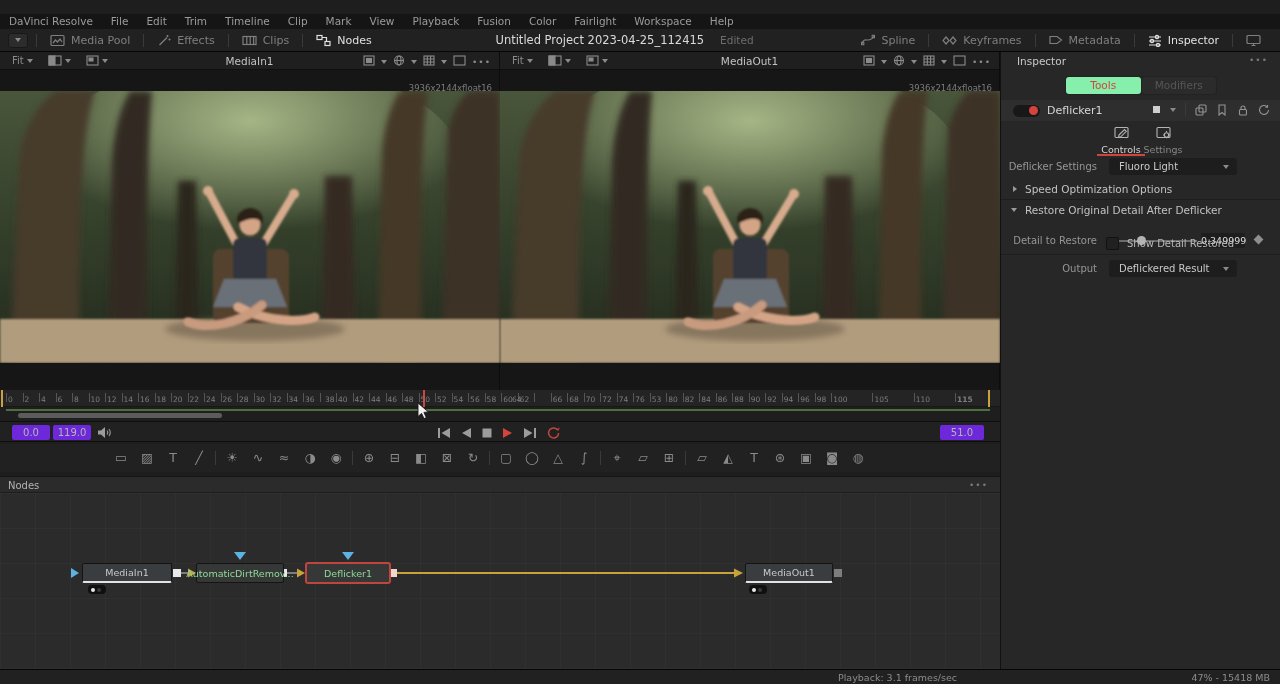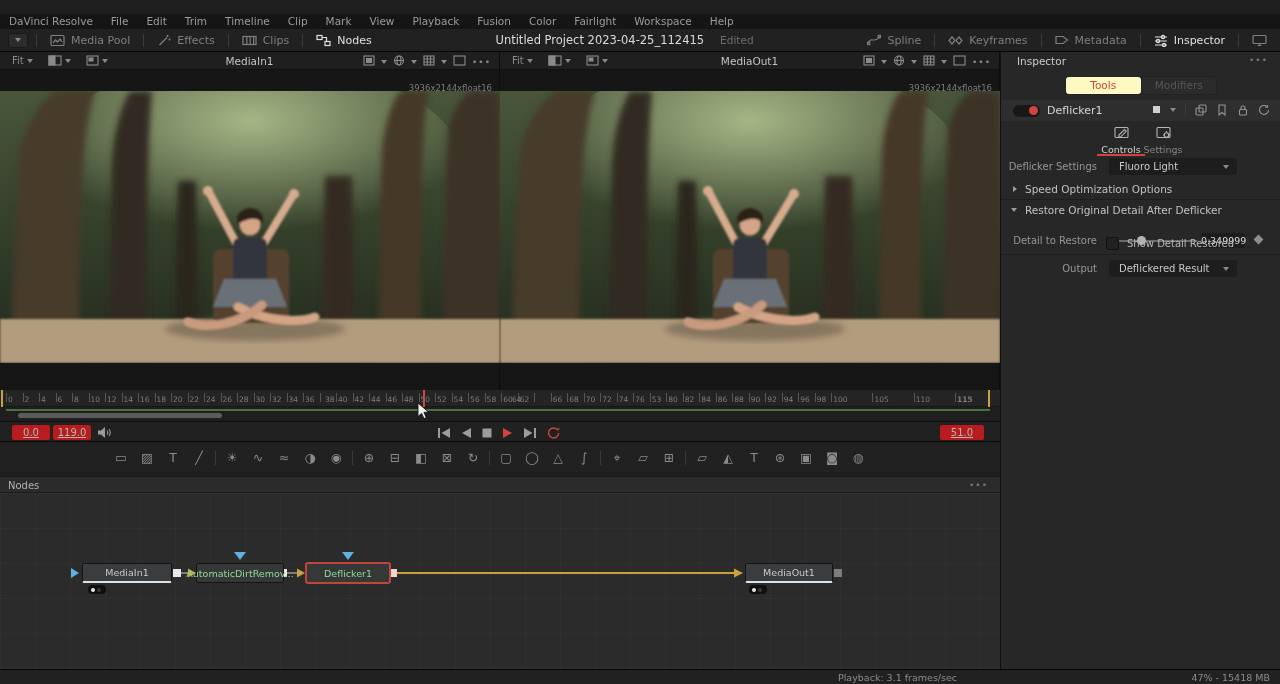--- a/index.html
+++ b/index.html
@@ -32,21 +32,21 @@
   .tb-btn.active svg { stroke:#e0e0e0; }
   .tb-sep { width:1px; height:13px; background:#3a3a3a; }
   .expand-btn { width:20px; height:15px; background:#2c2c2c; border:1px solid #181818;
     border-radius:3px; display:flex; align-items:center; justify-content:center; margin-right:8px; }
   .chev { width:0; height:0; border-left:3.5px solid transparent; border-right:3.5px solid transparent;
     border-top:4px solid #8a8a8a; display:inline-block; }
   .tb-center { position:absolute; left:50%; transform:translateX(-56%); top:0; height:22px;
     display:flex; align-items:center; gap:16px; white-space:nowrap; }
   .tb-center .proj { font-size:11.5px; color:#dadada; }
   .tb-center .edited { font-size:10.5px; color:#6d6d6d; }
-  .tb-right { position:absolute; right:0; top:0; height:22px; display:flex; align-items:center; }
+  .tb-right { position:absolute; right:6px; top:0; height:22px; display:flex; align-items:center; }
   
   .viewer { position:absolute; top:52px; width:500px; height:338px; background:#161616; }
   .viewer.left { left:0; border-right:1px solid #0c0c0c; }
   .viewer.right { left:500px; border-right:1px solid #0c0c0c; }
   .v-header { position:absolute; left:0; top:0; width:100%; height:18px; background:#1f1f1f;
     border-bottom:1px solid #101010; font-size:10px; color:#8a8a8a; }
   .v-fit { position:absolute; left:12px; top:3px; display:flex; gap:3px; align-items:center; }
   .v-dd { position:absolute; top:3px; display:flex; gap:3px; align-items:center; }
   .v-title { position:absolute; left:0; width:100%; text-align:center; top:3px;
     color:#c3c3c3; font-size:10.5px; }
@@ -61,22 +61,22 @@
     border-bottom:1px solid #171717; }
   .tick { position:absolute; top:3px; width:1px; height:9px; background:#565656; }
   .tick-label { position:absolute; top:4.5px; font-size:7.5px; color:#7d7d7d; }
   .range-marker { position:absolute; top:0; width:2px; height:17px; background:var(--connection-yellow); }
   .playhead { position:absolute; top:0; width:2px; height:17px; background:var(--accent-red); }
   .render-line { position:absolute; left:6px; top:18.5px; width:984px; height:2px; background:var(--render-range-green); }
   .h-scroll { position:absolute; left:18px; top:23px; width:204px; height:5px; border-radius:3px; background:#5c5c5c; }
   
   .transport { position:absolute; left:0; top:421px; width:1000px; height:21px; background:#212121;
     border-top:1px solid #0e0e0e; border-bottom:1px solid #0e0e0e; }
-  .t-field { position:absolute; top:3px; height:15px; background:#b91c1c; border-radius:2px;
-    font-size:10px; color:#b5b5b5; text-align:center; line-height:15px;text-decoration:underline; }
+  .t-field { position:absolute; top:3px; height:15px; background:#6d28d9; border-radius:2px;
+    font-size:10px; color:#b5b5b5; text-align:center; line-height:15px; }
   .t-buttons { position:absolute; left:437px; top:4px; display:flex; gap:9px; align-items:center; }
   .t-buttons svg { display:block; }
   
   .fusion-tools { position:absolute; left:0; top:444px; width:1000px; height:28px; background:#212121;
     display:flex; align-items:center; padding-left:108px; }
   .ft-icon { width:26px; text-align:center; font-size:12.5px; color:#8b8b8b;
     font-family:"DejaVu Sans", sans-serif; line-height:20px; }
   .ft-sep { width:1px; height:14px; background:#3a3a3a; margin:0 3px; }
   
   .nodes-header { position:absolute; left:0; top:476px; width:1000px; height:17px; background:#2b2b2b;
@@ -97,21 +97,21 @@
   .conn-overlay { position:absolute; left:0; top:0; width:1000px; height:176px; }
   
   .inspector { position:absolute; left:1000px; top:52px; width:280px; height:617px; background:#272727;
     border-left:1px solid #111; }
   .insp-header { position:absolute; left:0; top:0; width:100%; height:18px; }
   .insp-title { position:absolute; left:16px; top:3px; font-size:10.5px; color:#c9c9c9; }
   .insp-dots { position:absolute; right:12px; top:3px; color:#787878; font-size:9px; letter-spacing:1px; }
   .seg-wrap { position:absolute; left:64px; top:24px; width:152px; height:19px; background:#222;
     border-radius:4px; display:flex; padding:1px; gap:1px; }
   .seg { flex:1; border-radius:3px; font-size:10.5px; text-align:center; line-height:17px; }
-  .seg.active { background:#fef9c3; color:var(--accent-red); }
+  .seg.active { background:#86efac; color:var(--accent-red); }
   .seg.inactive { background:#2b2b2b; color:#565656; }
   .node-row { position:absolute; left:0; top:48px; width:100%; height:21px; background:#2e2e2e; }
   .switch { position:absolute; left:12px; top:4.5px; width:27px; height:12px; background:#181818; border-radius:7px; }
   .switch .knob { position:absolute; right:2px; top:1.5px; width:9px; height:9px; border-radius:50%; background:var(--accent-red); }
   .node-row .nname { position:absolute; left:46px; top:4px; font-size:11px; color:#d6d6d6; }
   .nr-icons { position:absolute; right:10px; top:3px; display:flex; gap:9px; align-items:center; }
   .nr-icons svg { stroke:#949494; fill:none; stroke-width:1.1; display:block; }
   .subtabs { position:absolute; left:0; top:72px; width:100%; height:32px; }
   .subtab { position:absolute; width:60px; text-align:center; }
   .subtab svg { stroke:#b4b4b4; fill:none; stroke-width:1.1; }

